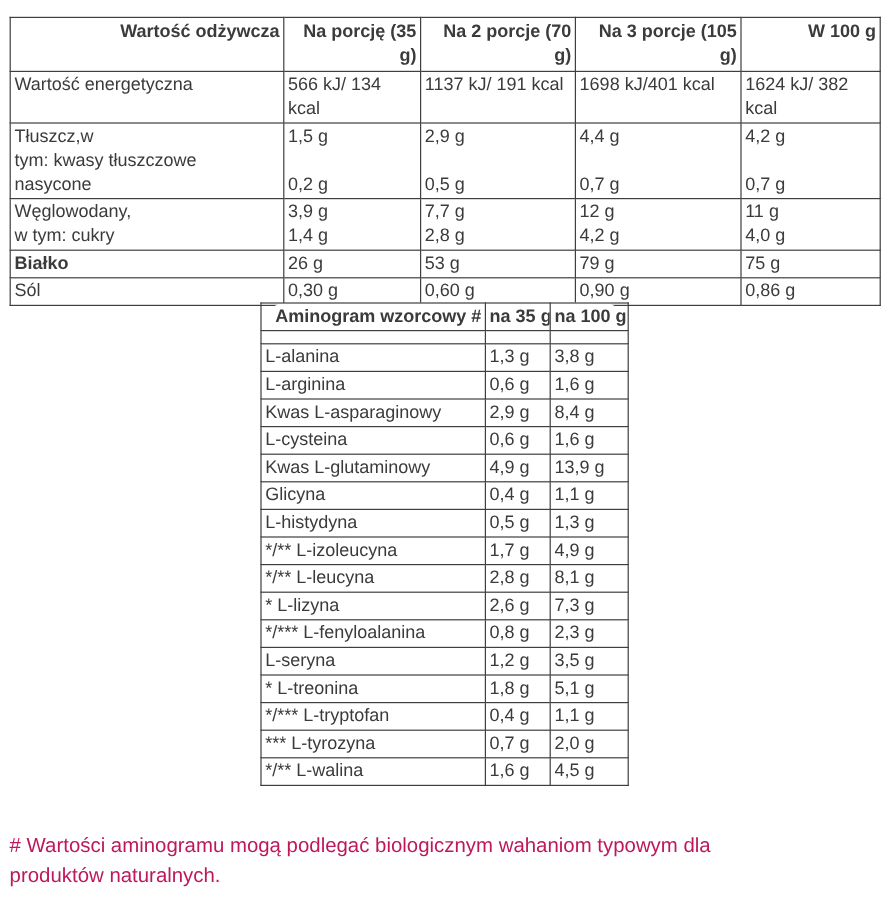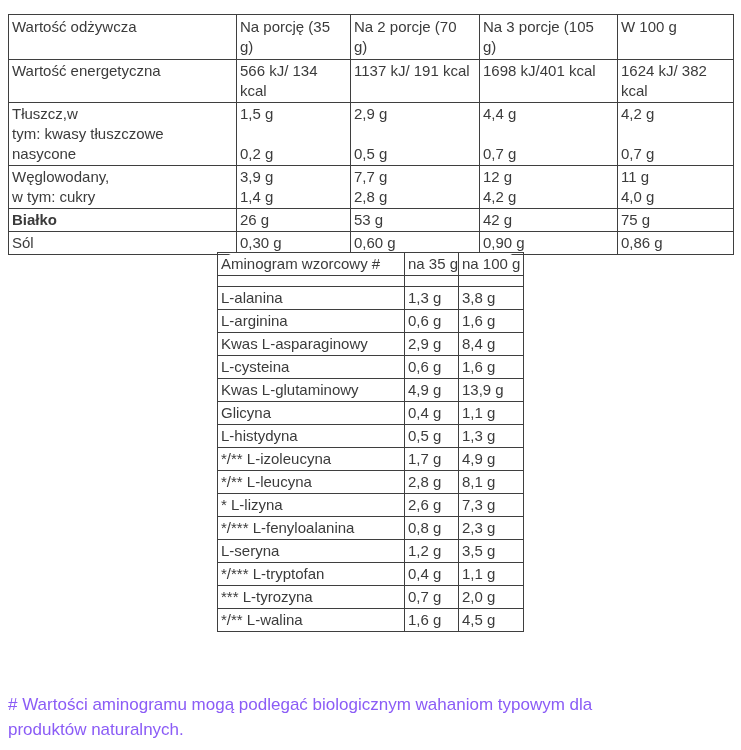--- a/index.html
+++ b/index.html
@@ -22,42 +22,42 @@
     border: 1px solid #3f3f3f;
     vertical-align: top;
     text-align: left;
     padding: 1px 3px;
     font-size: 15px;
     line-height: 20px;
     font-weight: normal;
     white-space: pre-line;
     overflow: hidden;
   }
-  th { font-weight: normal; }
+  th { font-weight: bold; text-align: right; }
   .bold { font-weight: bold; }
 
   
   #nutrition-table { left: 8px; top: 14px; width: 725px; }
   #nutrition-table th { padding-top: 2px; padding-bottom: 2px; }
 
   
   #amino-table { left: 217px; top: 252px; width: 306px; border-radius: 23px; }
   #amino-table th { white-space: nowrap; }
   #amino-table .spacer-row td { height: 10px; padding: 0; }
 
   
   #footnote {
     position: absolute;
     left: 8px;
     top: 692px;
     width: 660px;
     font-size: 17px;
     line-height: 25px;
     margin: 0;
-    color: #8b5cf6;
+    color: #be185d;
   }
 </style>
 </head>
 <body>
 
 <table id="nutrition-table">
   <colgroup>
     <col style="width:228px">
       <col style="width:114px">
       <col style="width:129px">
@@ -110,21 +110,21 @@
 2,8 g</td>
     <td>12 g
 4,2 g</td>
     <td>11 g
 4,0 g</td>
   </tr>
   <tr>
     <td class="bold">Białko</td>
     <td>26 g</td>
     <td>53 g</td>
-    <td>42 g</td>
+    <td>79 g</td>
     <td>75 g</td>
   </tr>
   <tr>
     <td>Sól</td>
     <td>0,30 g</td>
     <td>0,60 g</td>
     <td>0,90 g</td>
     <td>0,86 g</td>
   </tr>
 </tbody>
@@ -201,20 +201,25 @@
     <td>*/*** L-fenyloalanina</td>
     <td>0,8 g</td>
     <td>2,3 g</td>
   </tr>
   <tr>
     <td>L-seryna</td>
     <td>1,2 g</td>
     <td>3,5 g</td>
   </tr>
   <tr>
+    <td>* L-treonina</td>
+    <td>1,8 g</td>
+    <td>5,1 g</td>
+  </tr>
+  <tr>
     <td>*/*** L-tryptofan</td>
     <td>0,4 g</td>
     <td>1,1 g</td>
   </tr>
   <tr>
     <td>*** L-tyrozyna</td>
     <td>0,7 g</td>
     <td>2,0 g</td>
   </tr>
   <tr>

